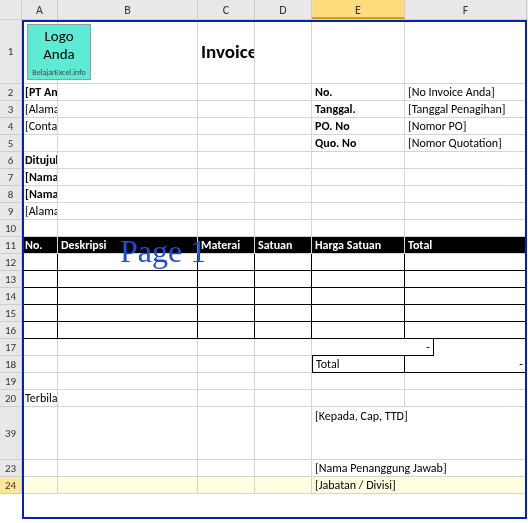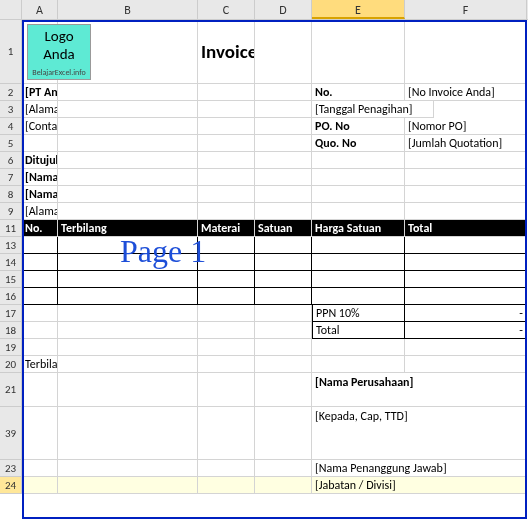--- a/index.html
+++ b/index.html
@@ -61,41 +61,42 @@
 <div class="cell cE bold">No.</div>
 <div class="cell cF">[No Invoice Anda]</div>
     </div>
 
 <div class="gridrow">
       <div class="rh">3</div>
 <div class="cell cA">[Alamat]</div>
 <div class="cell cB"></div>
       <div class="cell cC"></div>
       <div class="cell cD"></div>
+<div class="cell cE bold">Tanggal.</div>
 <div class="cell cF">[Tanggal Penagihan]</div>
     </div>
 
 <div class="gridrow">
       <div class="rh">4</div>
 <div class="cell cA">[Contact]</div>
 <div class="cell cB"></div>
       <div class="cell cC"></div>
       <div class="cell cD"></div>
 <div class="cell cE bold">PO. No</div>
 <div class="cell cF">[Nomor PO]</div>
     </div>
 
 <div class="gridrow">
       <div class="rh">5</div>
 <div class="cell cA"></div>
       <div class="cell cB"></div>
       <div class="cell cC"></div>
       <div class="cell cD"></div>
 <div class="cell cE bold">Quo. No</div>
-<div class="cell cF">[Jumlah Quotation]</div>
+<div class="cell cF">[Nomor Quotation]</div>
     </div>
 
 <div class="gridrow">
       <div class="rh">6</div>
 <div class="cell cA bold">Ditujukan Kepada:</div>
 <div class="cell cB"></div>
       <div class="cell cC"></div>
       <div class="cell cD"></div>
       <div class="cell cE"></div>
       <div class="cell cF"></div>
@@ -124,32 +125,50 @@
 <div class="gridrow">
       <div class="rh">9</div>
 <div class="cell cA">[Alamat]</div>
 <div class="cell cB"></div>
       <div class="cell cC"></div>
       <div class="cell cD"></div>
       <div class="cell cE"></div>
       <div class="cell cF"></div>
     </div>
 
+<div class="gridrow">
+      <div class="rh">10</div>
+<div class="cell cA"></div>
+      <div class="cell cB"></div>
+      <div class="cell cC"></div>
+      <div class="cell cD"></div>
+      <div class="cell cE"></div>
+      <div class="cell cF"></div>
+    </div>
 
 <div class="gridrow">
       <div class="rh">11</div>
 <div class="cell cA thead">No.</div>
-<div class="cell cB thead">Terbilang</div>
+<div class="cell cB thead">Deskripsi</div>
 <div class="cell cC thead">Materai</div>
 <div class="cell cD thead">Satuan</div>
 <div class="cell cE thead">Harga Satuan</div>
 <div class="cell cF thead">Total</div>
     </div>
 
 <div class="gridrow">
+      <div class="rh">12</div>
+      <div class="cell cA tline tline-l"></div>
+      <div class="cell cB tline"></div>
+      <div class="cell cC tline"></div>
+      <div class="cell cD tline"></div>
+      <div class="cell cE tline"></div>
+      <div class="cell cF tline"></div>
+    </div>
+<div class="gridrow">
       <div class="rh">13</div>
       <div class="cell cA tline tline-l"></div>
       <div class="cell cB tline"></div>
       <div class="cell cC tline"></div>
       <div class="cell cD tline"></div>
       <div class="cell cE tline"></div>
       <div class="cell cF tline"></div>
     </div>
 <div class="gridrow">
       <div class="rh">14</div>
@@ -178,21 +197,20 @@
       <div class="cell cE tline"></div>
       <div class="cell cF tline"></div>
     </div>
 
 <div class="gridrow">
       <div class="rh">17</div>
       <div class="cell cA"></div>
       <div class="cell cB"></div>
       <div class="cell cC"></div>
       <div class="cell cD"></div>
-<div class="cell cE tline tline-l">PPN 10%</div>
 <div class="cell cF tline rgt">-</div>
     </div>
 
 <div class="gridrow">
       <div class="rh">18</div>
       <div class="cell cA"></div>
       <div class="cell cB"></div>
       <div class="cell cC"></div>
       <div class="cell cD"></div>
 <div class="cell cE tline tline-l">Total</div>
@@ -212,28 +230,20 @@
 <div class="gridrow">
       <div class="rh">20</div>
 <div class="cell cA">Terbilang :</div>
 <div class="cell cB"></div>
       <div class="cell cC"></div>
       <div class="cell cD"></div>
       <div class="cell cE"></div>
       <div class="cell cF"></div>
     </div>
 
-<div class="gridrow" style="height:34px">
-      <div class="rh">21</div>
-      <div class="cell cA"></div>
-      <div class="cell cB"></div>
-      <div class="cell cC"></div>
-      <div class="cell cD"></div>
-<div class="cell cE bold ctr" style="width:215px;align-items:flex-start;padding-top:2px">[Nama Perusahaan]</div>
-    </div>
 
 <div class="gridrow" style="height:53px">
       <div class="rh">39</div>
       <div class="cell cA"></div>
       <div class="cell cB"></div>
       <div class="cell cC"></div>
       <div class="cell cD"></div>
 <div class="cell cE ctr" style="width:215px;align-items:flex-start;padding-top:2px">[Kepada, Cap, TTD]</div>
     </div>
 

